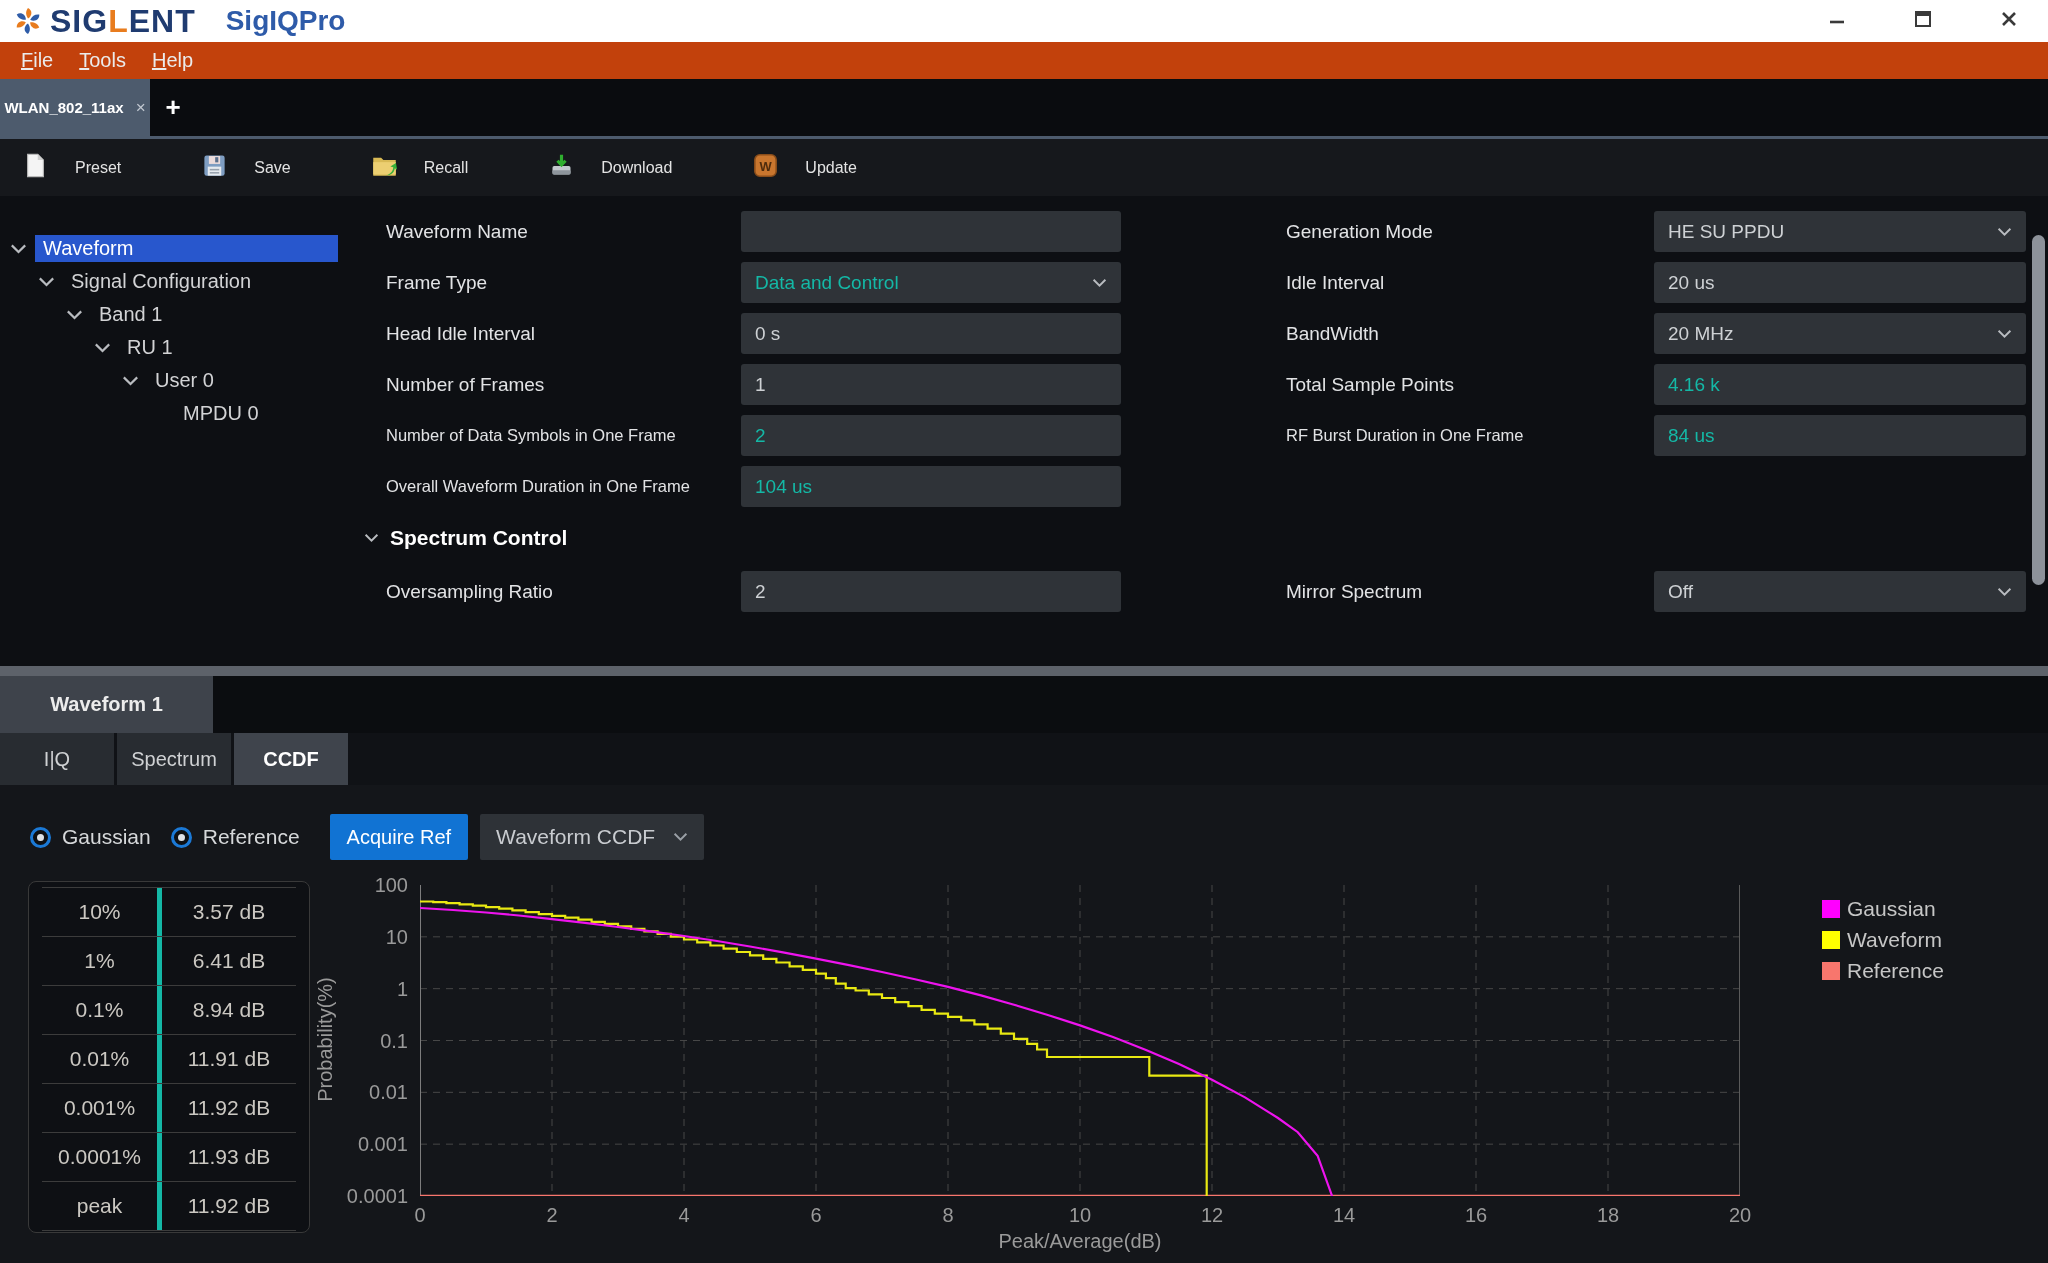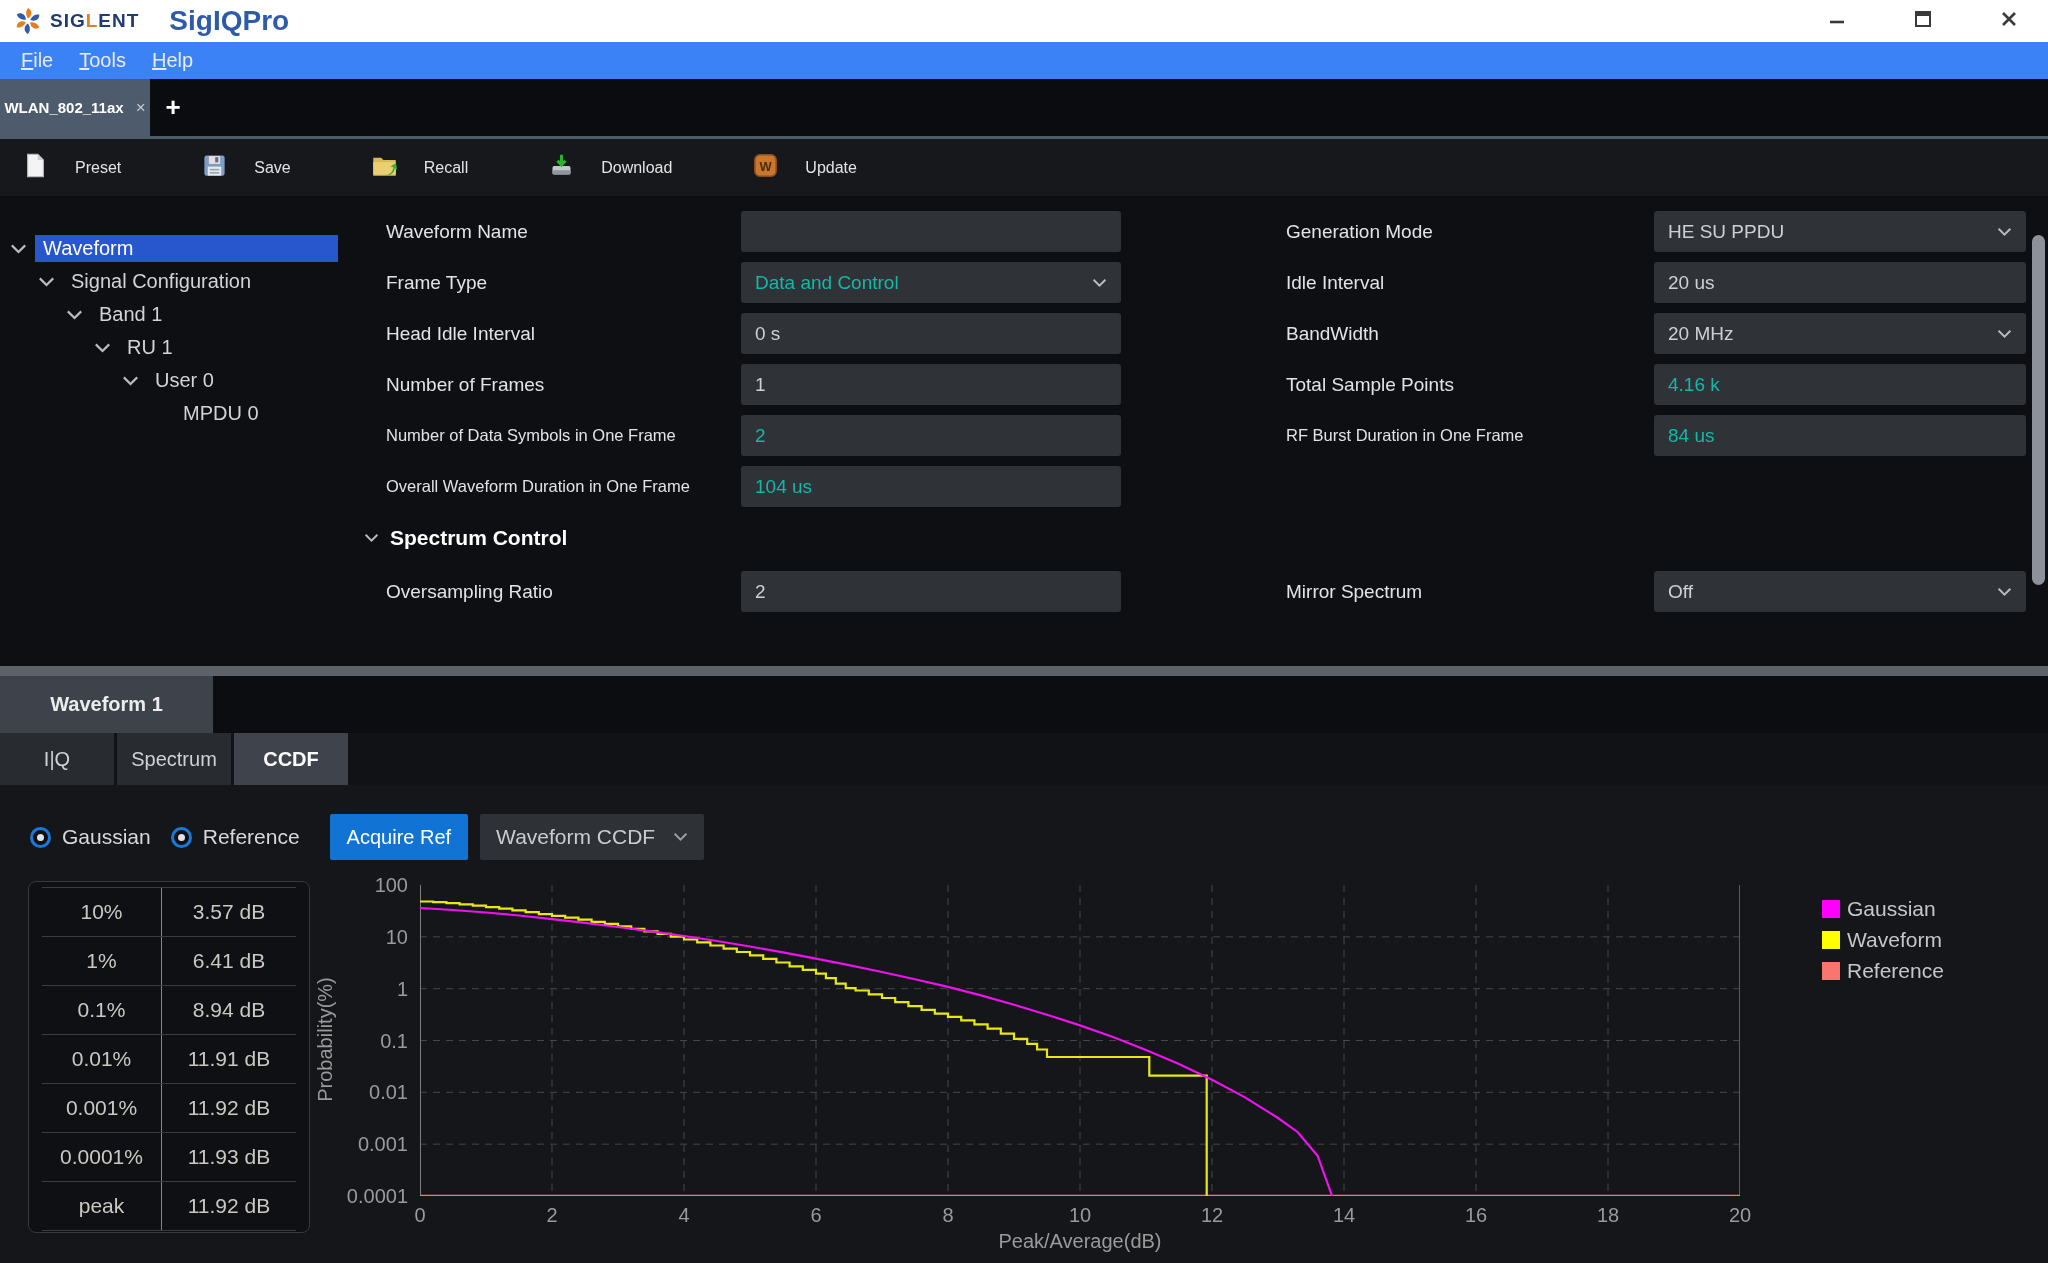--- a/index.html
+++ b/index.html
@@ -4,28 +4,28 @@
 <style>
   * { margin:0; padding:0; box-sizing:border-box; }
   html,body { width:2048px; height:1263px; }
   body { position:relative; background:#14161a; overflow:hidden;
          font-family:"Liberation Sans","DejaVu Sans",sans-serif; }
 
   
   .titlebar { position:absolute; left:0; top:0; width:100%; height:42px; background:#ffffff;
               display:flex; align-items:center; }
   .logo-swirl { width:32px; height:32px; margin-left:12px; }
-  .brand { font-size:19px; font-weight:bold; color:#1f3b70; letter-spacing:1px; margin-left:6px; }
+  .brand { font-size:32px; font-weight:bold; color:#1f3b70; letter-spacing:1px; margin-left:6px; }
   .brand .accent { color:#e87c1e; }
   .app-name { font-size:28px; font-weight:bold; color:#2e5ba9; margin-left:30px; }
   .win-controls { margin-left:auto; display:flex; align-items:center; margin-right:24px; }
   .win-btn { width:30px; height:30px; margin-left:56px; display:flex; align-items:center; justify-content:center; }
 
   
-  .menubar { position:absolute; left:0; top:42px; width:100%; height:37px; background:#3b82f6;
+  .menubar { position:absolute; left:0; top:42px; width:100%; height:37px; background:#c2410c;
              display:flex; align-items:center; padding-left:8px; }
   .menu-item { display:inline-block; color:#ebebeb; font-size:20px; padding:0 13px; cursor:default; }
   .menu-item::first-letter { text-decoration:underline; }
 
   
   .tabbar { position:absolute; left:0; top:79px; width:100%; height:60px; background:#0a0c0f;
             border-bottom:3px solid #4d5b6d; display:flex; }
   .doc-tab { width:150px; height:57px; background:#4d5b6d; color:#ffffff; display:flex;
              align-items:center; justify-content:center; gap:12px; font-size:15px; font-weight:bold; }
   .tab-close { color:#c3c9d2; font-size:17px; font-weight:normal; }
@@ -88,21 +88,21 @@
   .acquire-btn { background:#1173d3; color:#ffffff; font-size:20px; padding:0 17px; height:46px;
                  display:flex; align-items:center; margin-left:10px; border-radius:2px; }
   .ccdf-select { background:#2e3237; color:#c9ccd0; font-size:21px; height:46px; display:flex;
                  align-items:center; gap:18px; padding:0 16px; margin-left:12px; border-radius:2px; }
 
   .stats-box { position:absolute; left:28px; top:205px; width:282px; height:352px;
                border:1px solid #393939; border-radius:8px; background:#0e1014; }
   .stats-table { position:absolute; left:13px; top:5px; width:254px; border-top:1px solid #3c3c3c; }
   .stats-row { display:grid; grid-template-columns:120px 134px; height:49px; border-bottom:1px solid #3c3c3c; }
   .stats-cell { display:flex; align-items:center; justify-content:center; font-size:21px; color:#cbc8c2; }
-  .stats-cell.first { border-right:1px solid #14b8a6; }
+  .stats-cell.first { border-right:5px solid #14b8a6; }
 
   .plot { position:absolute; left:420px; top:209px; width:1320px; height:311px; }
   .plot svg { display:block; width:100%; height:100%; }
   .grid-line { stroke:#474747; stroke-width:1; stroke-dasharray:7 6; }
   .axis-line { stroke:#7d7d7d; stroke-width:1; }
   .axis-line.right { stroke:#5a5a5a; }
   .ylabel { position:absolute; left:250px; top:352px; width:150px; text-align:center;
             transform:rotate(-90deg); font-size:20px; color:#9a9a9a; }
   .ytick { position:absolute; width:70px; left:338px; text-align:right; font-size:20px; color:#9a9a9a; }
   .xtick { position:absolute; width:60px; top:528px; text-align:center; font-size:20px; color:#9a9a9a; }

